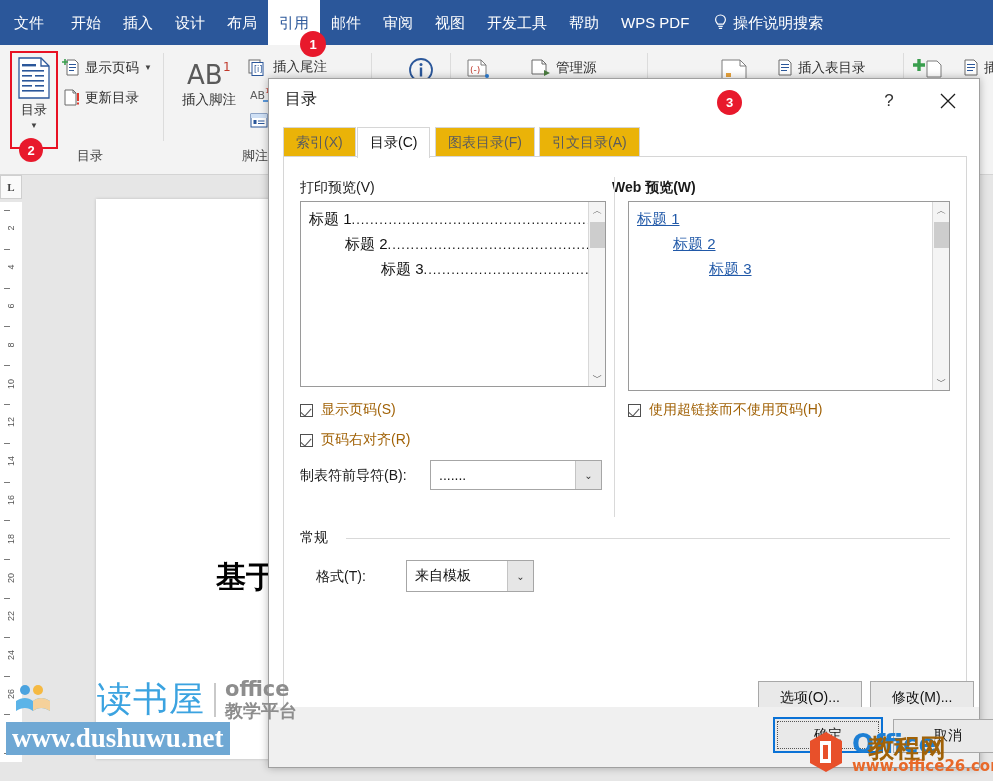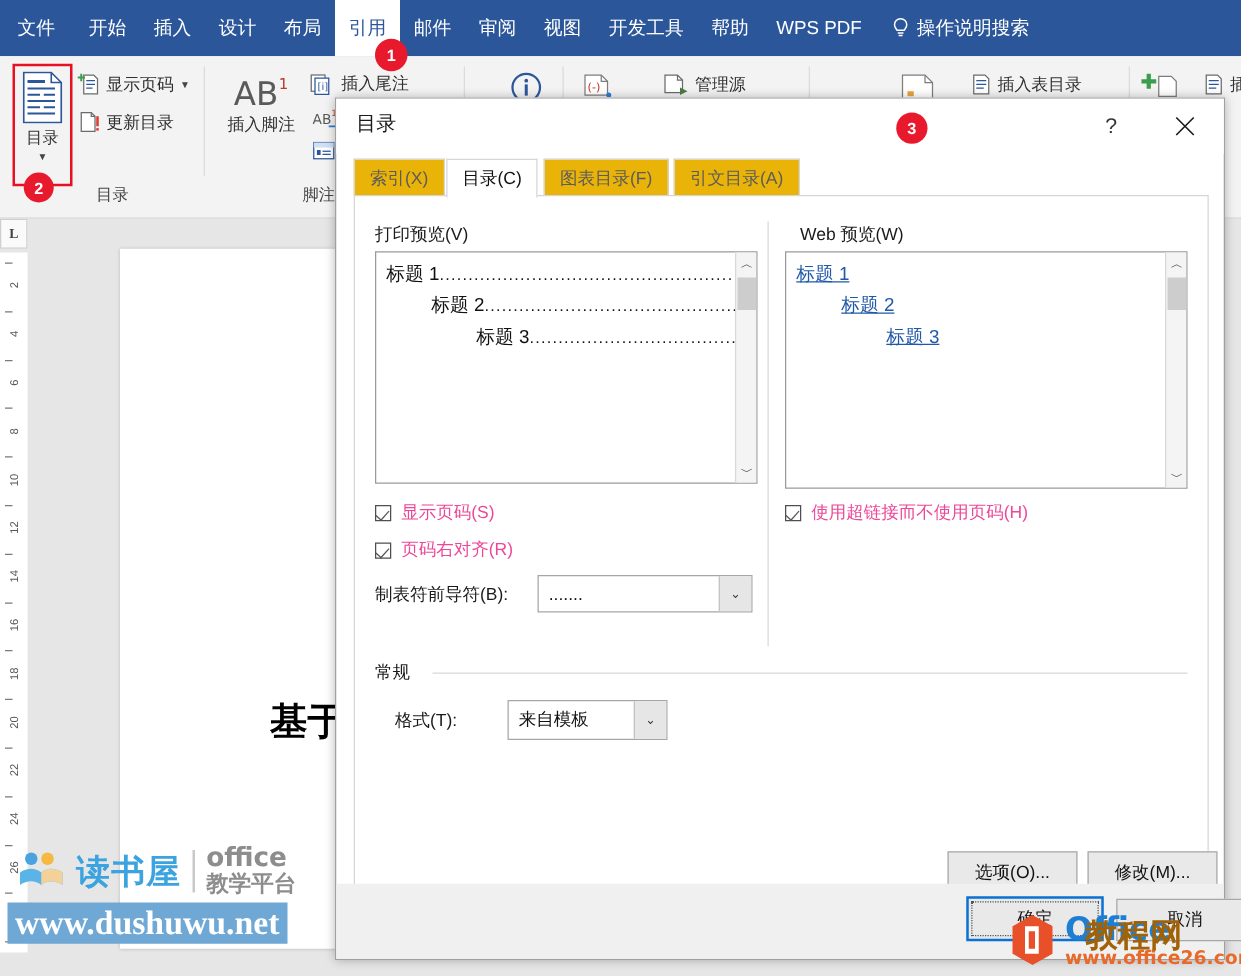--- a/index.html
+++ b/index.html
@@ -104,22 +104,22 @@
     font-family: "DejaVu Sans", sans-serif;
   }
 
   
   .wm {
     position: absolute; z-index: 70; pointer-events: none;
   }
   .wm-dushuwu { left: 14px; top: 676px; display:flex; align-items:center; gap:9px;}
   .wm-ds-logo { width: 38px; height: 34px; position: relative;}
   .wm-ds-text {
-    font-size: 27px; font-weight: 700; color: #3ba3e0;
-    font-family: "DejaVu Sans", sans-serif; letter-spacing: 1px;
+    font-size: 35px; font-weight: 400; color: #3ba3e0;
+    font-family: "DejaVu Sans", sans-serif; letter-spacing: 1px; margin-left: 36px;
   }
   .wm-div { width: 2px; height: 34px; background: #c9c9c9; }
   .wm-off { display:flex; flex-direction:column; line-height:1.0; }
   .wm-off .l1 { font-size: 21px; font-weight: 800; color:#8d8d8d; font-family:"DejaVu Sans", sans-serif;}
   .wm-off .l2 { font-size: 18px; font-weight: 800; color:#8d8d8d; font-family:"DejaVu Sans", sans-serif; margin-top:2px;}
   .wm-url {
     left: 6px; top: 722px;
     font-size: 27px; font-weight: 800; color:#ffffff;
     background:#6fa8d4; padding: 1px 6px;
     font-family: "Liberation Serif", serif; letter-spacing: 0px;
@@ -213,21 +213,21 @@
   .cb-row { position:absolute; display:flex; align-items:center; gap:8px; cursor:pointer;}
   .cb {
     width: 13px; height: 13px; border: 1px solid #4f4f4f; background:#fff;
     position: relative; flex: none;
   }
   .cb.checked::after {
     content:""; position:absolute; left: 2px; top: 1px;
     width: 5px; height: 9px; border: solid #555;
     border-width: 0 1.6px 1.6px 0; transform: rotate(42deg);
   }
-  .cb-label { font-size:14px; color:#ec4899; white-space:nowrap;}
+  .cb-label { font-size:14px; color:#a16207; white-space:nowrap;}
 
   .fld-label { position:absolute; font-size:14px; color:#1a1a1a; white-space:nowrap;}
   .combo {
     position:absolute; border:1px solid #a6a6a6; background:#ffffff;
     display:flex; align-items:center; cursor:pointer;
   }
   .combo .val { flex:1; padding-left: 8px; font-size:14px; color:#111; white-space:nowrap;}
   .combo .drop {
     width: 26px; align-self: stretch; background:#e6e6e6; border-left:1px solid #c4c4c4;
     display:flex; align-items:center; justify-content:center; font-size:10px; color:#3a3a3a;
@@ -535,21 +535,21 @@
             <span>标题 3</span><span class="pv-dots">......................................</span>
           </div>
         </div>
         <div class="scrollbar">
           <div class="sb-arrow up">︿</div>
           <div class="sb-thumb"></div>
           <div class="sb-arrow down">﹀</div>
         </div>
       </div>
 
-      <div class="sec-label" style="left:356px; top:22px;">Web 预览(W)</div>
+      <div class="sec-label" style="left:328px; top:22px;font-weight:bold;">Web 预览(W)</div>
       <div class="preview-box" style="left:344px; top:44px; width:322px; height:190px;">
         <div class="preview-inner">
           <div class="web-link" style="left:8px; top:8px;">标题 1</div>
           <div class="web-link" style="left:44px; top:33px;">标题 2</div>
           <div class="web-link" style="left:80px; top:58px;">标题 3</div>
         </div>
         <div class="scrollbar">
           <div class="sb-arrow up">︿</div>
           <div class="sb-thumb"></div>
           <div class="sb-arrow down">﹀</div>

